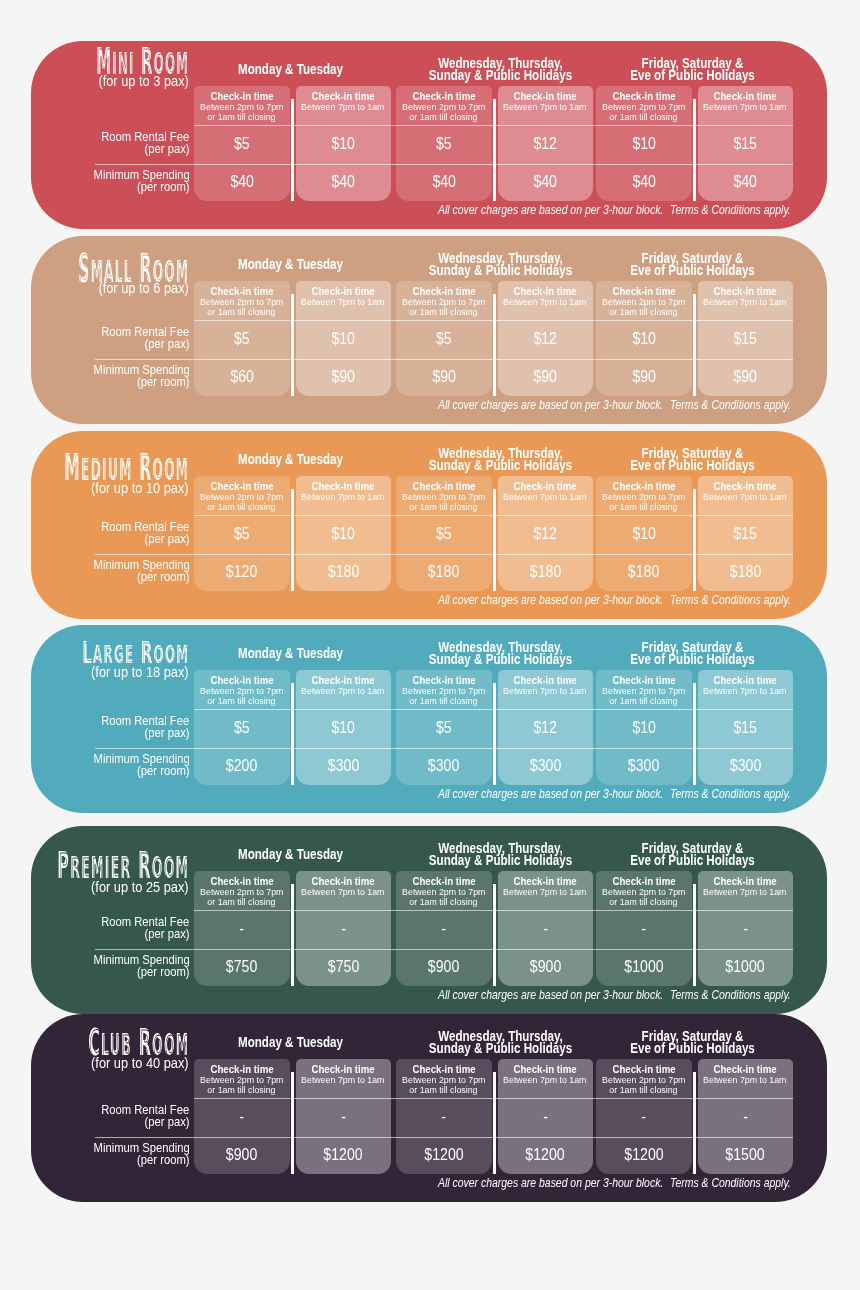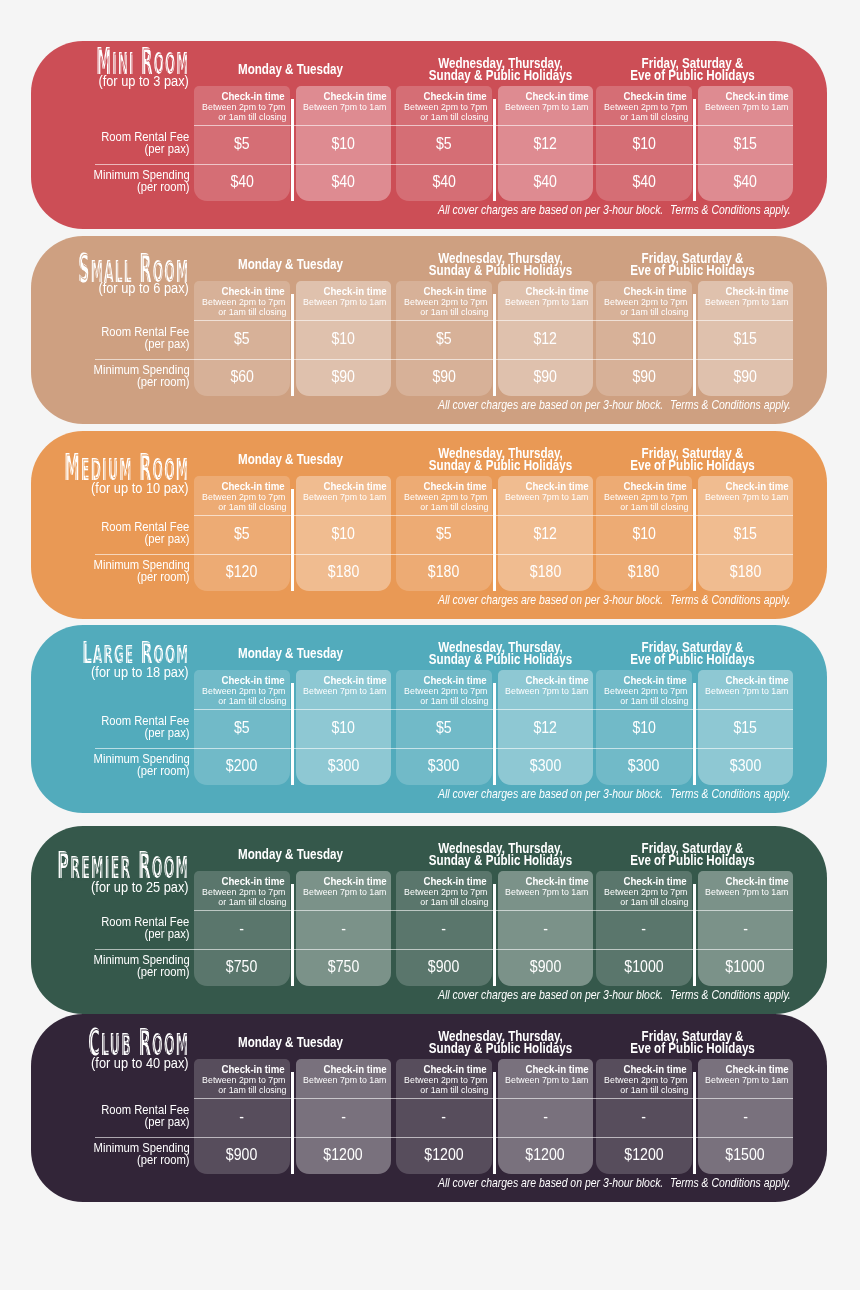--- a/index.html
+++ b/index.html
@@ -30,21 +30,21 @@
 .dayhdr br{display:none;}
 .dayhdr span{display:block;}
 .dayhdr span{transform:scaleX(.819);}
 
 
 .panel{position:absolute;border-radius:5px 5px 13px 13px;}
 .p-a{background:rgba(255,255,255,.185);}
 .p-b{background:rgba(255,255,255,.35);}
 
 
-.slot{position:absolute;text-align:right;}
+.slot{position:absolute;text-align:center;}
 .slot .t{font-weight:700;font-size:11px;line-height:12.2px;}
 .slot .t span{display:inline-block;transform:scaleX(.878);}
 .slot .d{font-size:9.7px;line-height:10.4px;}
 .slot .d span{display:inline-block;transform:scaleX(.91);}
 
 
 .rowlab{position:absolute;text-align:right;width:158.5px;left:0;
   font-size:11.9px;line-height:12.2px;}
 .rowlab span{display:inline-block;transform:scaleX(.945);transform-origin:100% 50%;}
 

